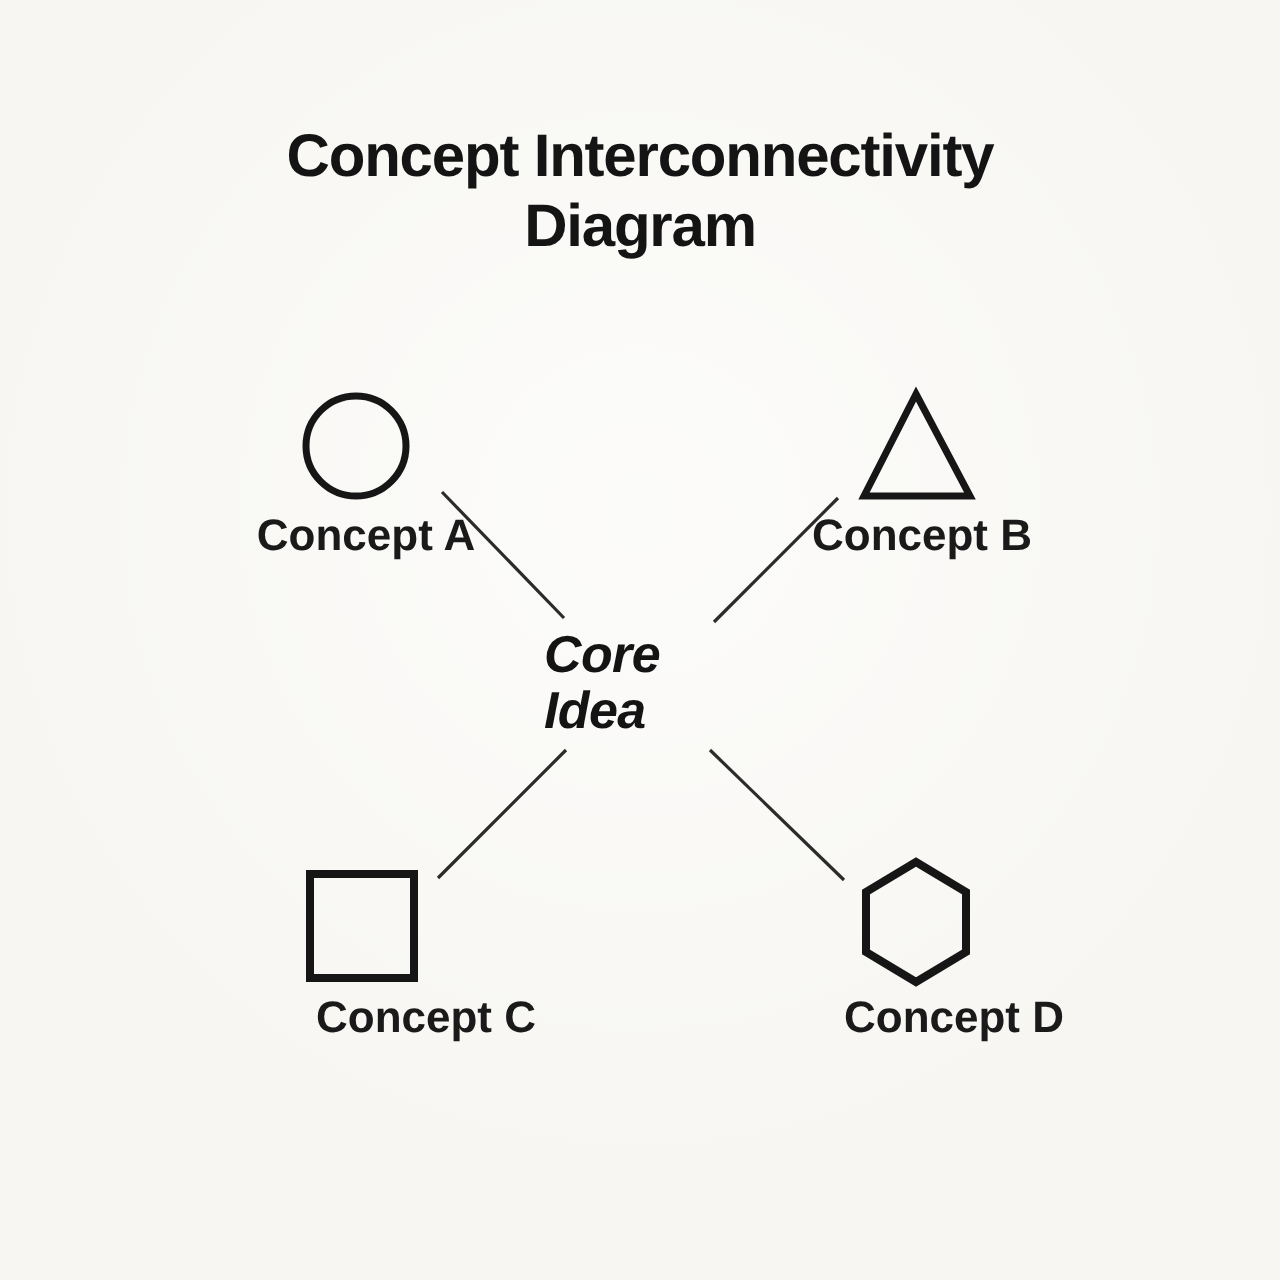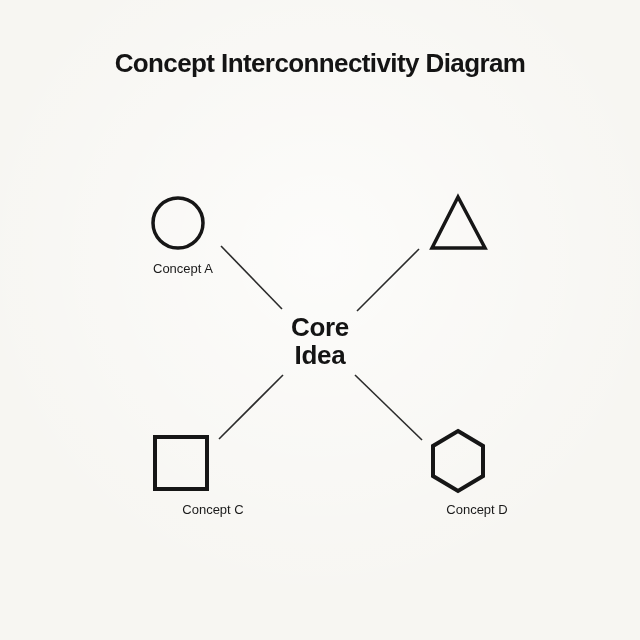--- a/index.html
+++ b/index.html
@@ -16,55 +16,57 @@
   .canvas{
     position:relative;
     width:640px;height:640px;
     background:var(--bg);
     background-image:radial-gradient(circle at 50% 40%, rgba(255,255,255,.65), rgba(0,0,0,0) 70%);
     overflow:hidden;
   }
   .title{
     position:absolute;
     top:46px;left:0;right:0;
-    margin:0 auto;
+    margin:15px auto;
     max-width:440px;
     text-align:center;
-    font-size:26px;
+    font-size:30px;
     line-height:35px;
     font-weight:bold;
     letter-spacing:-0.6px;
     color:var(--text);
   }
   .diagram-svg{
     position:absolute;
     top:0;left:0;
   }
   .node-label{
     position:absolute;
     transform:translate(-50%,-50%);
-    font-size:13px;
+    font-size:22px;
     color:#1a1a1a;
     white-space:nowrap;
+    font-weight:bold;
   }
   .label-a{left:183px;top:268px;}
   .label-b{left:461px;top:268px;}
   .label-c{left:183px;top:509px;margin-left:30px;}
   .label-d{left:461px;top:509px;margin-left:16px;}
   .core-label{
     position:absolute;
     left:320px;top:341px;
     transform:translate(-50%,-50%);
     width:96px;
-    text-align:center;
+    text-align:left;
     font-size:26px;
     line-height:28px;
     font-weight:bold;
     letter-spacing:-0.3px;
     color:var(--text);
+    font-style:italic;
   }
 </style>
 </head>
 <body>
 
 <div class="canvas">
 
   <h1 class="title">Concept Interconnectivity Diagram</h1>
 
   <svg class="diagram-svg" width="640" height="640" viewBox="0 0 640 640">
@@ -74,18 +76,19 @@
     <line x1="283" y1="375" x2="219" y2="439" stroke="var(--connector)" stroke-width="1.6"></line>
     <line x1="355" y1="375" x2="422" y2="440" stroke="var(--connector)" stroke-width="1.6"></line>
 
     <circle cx="178" cy="223" r="25" fill="none" stroke="var(--stroke)" stroke-width="3.5"></circle>
     <polygon points="458,197 485,248 432,248" fill="none" stroke="var(--stroke)" stroke-width="3.5" stroke-linejoin="miter"></polygon>
     <rect x="155" y="437" width="52" height="52" fill="none" stroke="var(--stroke)" stroke-width="4"></rect>
     <polygon points="458,431 483,446 483,476 458,491 433,476 433,446" fill="none" stroke="var(--stroke)" stroke-width="4" stroke-linejoin="miter"></polygon>
   </svg>
 
   <div class="node-label label-a">Concept A</div>
+  <div class="node-label label-b">Concept B</div>
   <div class="node-label label-c">Concept C</div>
   <div class="node-label label-d">Concept D</div>
 
   <div class="core-label">Core Idea</div>
 
 </div>
 
 </body></html>

